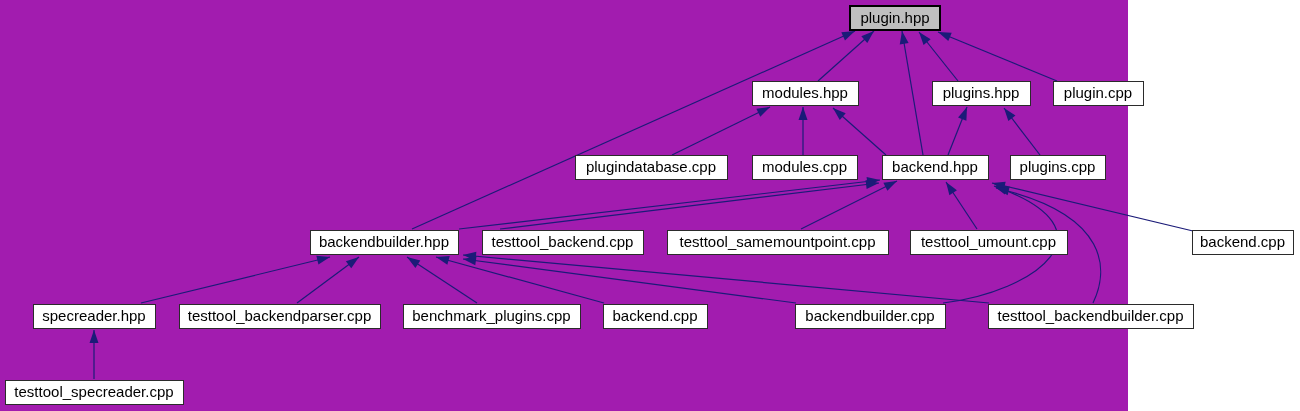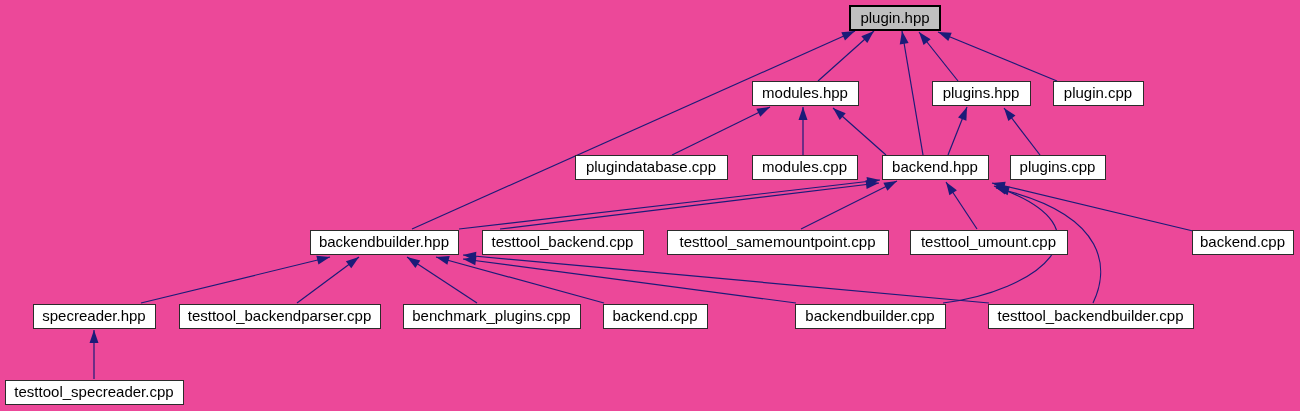--- a/index.html
+++ b/index.html
@@ -2,23 +2,23 @@
 <html><head>
 <meta charset="utf-8">
 <style>
   html, body {
     margin: 0;
     padding: 0;
     background: #ffffff;
   }
   .graph-wrap {
     position: relative;
-    width: 1300px;
+    width: 1128px;
     height: 411px;
-    background: #ec4899;
+    background: #a21caf;
     font-family: "Liberation Sans", "DejaVu Sans", sans-serif;
   }
   svg { display: block; }
   .edge-path {
     fill: none;
     stroke-width: 1.2px;
   }
   .node-rect {
     shape-rendering: crispEdges;
   }

